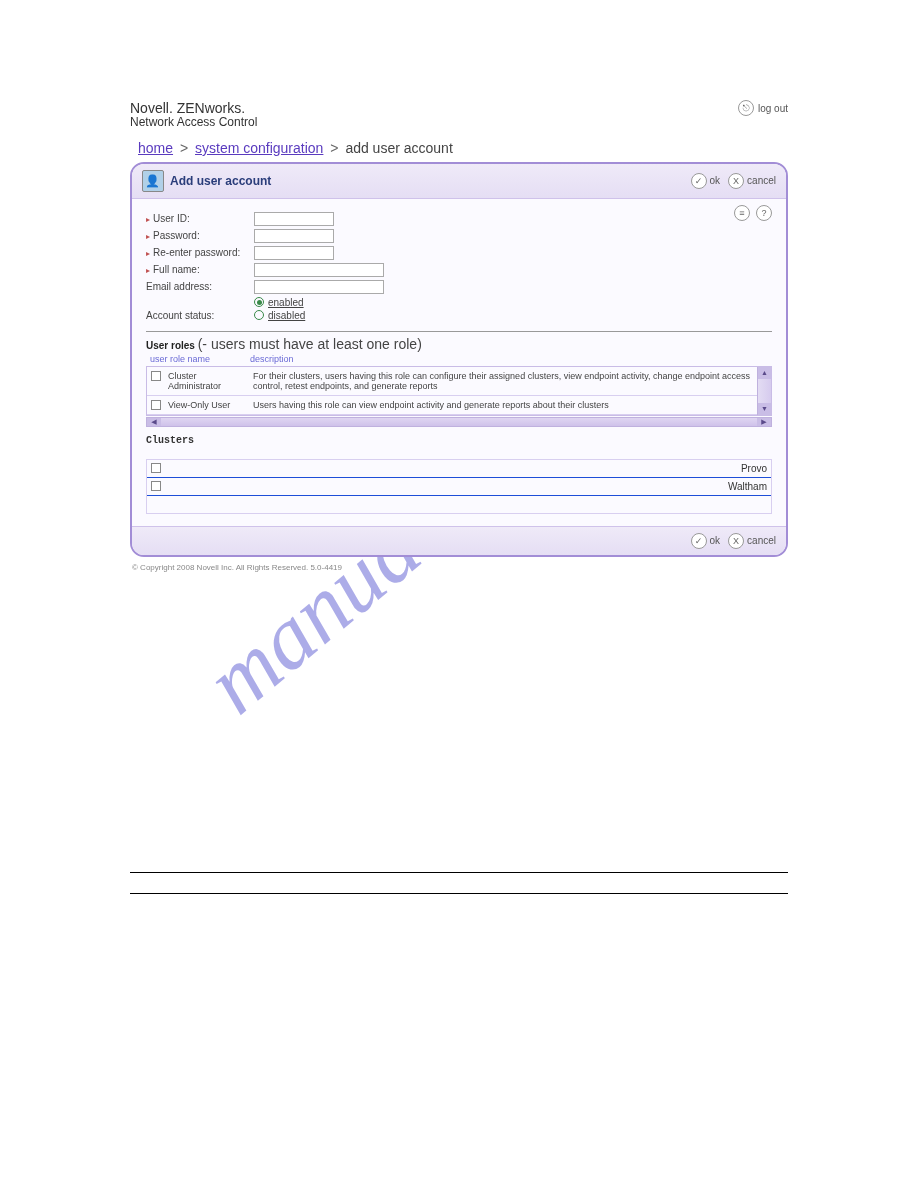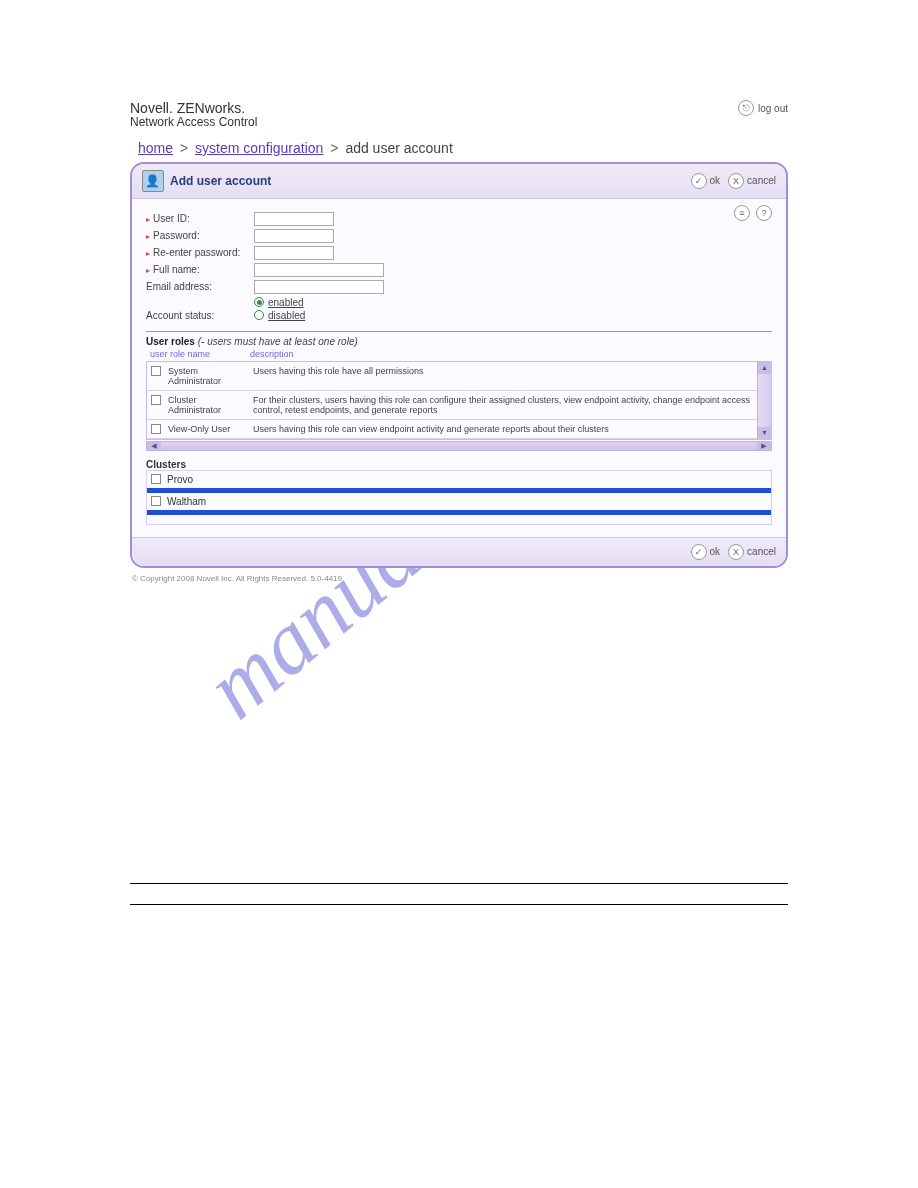--- a/index.html
+++ b/index.html
@@ -71,38 +71,38 @@
     height: 14px; padding: 0 2px; font-size: 10px;
   }
   .w-small { width: 80px; }
   .w-med { width: 130px; }
   .radio-col { display: flex; flex-direction: column; gap: 2px; }
   .radio-line { display: flex; align-items: center; gap: 4px; font-size: 10px; text-decoration: underline; }
   .radio-btn { width: 10px; height: 10px; border: 1px solid #3a8a4a; border-radius: 50%; display: inline-flex; align-items: center; justify-content: center; }
   .radio-btn.on::after { content:""; width: 5px; height: 5px; border-radius: 50%; background: #3a8a4a; }
   .section-hr { border: 0; border-top: 1px solid #999; margin: 10px 0 4px 0; }
   .section-lbl { font-size: 10px; color: #222; font-weight: bold; }
-  .section-lbl .note { font-weight: normal; color: #444; font-size: 10px; font-style: italic; }
+  .section-lbl .note { font-weight: normal; color: #444; font-size: 14px; }
   .roles-head { display: flex; color: #6a6ad6; font-size: 9px; margin: 2px 0 0 4px; }
   .roles-head .c1 { width: 100px; }
   .roles-table { border: 1px solid #c9bce6; border-top: 1px solid #c9bce6; margin-top: 2px; position: relative; }
   .role-row { display: flex; border-bottom: 1px solid #d8cff0; font-size: 9px; color: #444; }
   .role-row:last-child { border-bottom: none; }
   .role-row .chk { width: 18px; display: flex; align-items: flex-start; justify-content: center; padding: 4px 0; }
   .role-row .name { width: 85px; padding: 4px 3px; }
   .role-row .desc { flex: 1; padding: 4px 6px 4px 3px; }
   .chkbox { width: 10px; height: 10px; border: 1px solid #888; background: #fff; display: inline-block; }
   .vsb { position: absolute; right: 0; top: 0; bottom: 0; width: 14px;
          background: linear-gradient(90deg,#e3dcf3,#d6cbee);
          border-left: 1px solid #bfb1de; }
   .vsb .arrow { height: 12px; background: #c9bde6; display: flex; align-items: center; justify-content: center; font-size: 7px; color: #5a4a8a; }
   .hsb { height: 10px; background: linear-gradient(#dfd6f2,#cfc2ea); border: 1px solid #bfb1de; margin-top: 1px; display: flex; justify-content: space-between; align-items: center; font-size: 7px; color: #5a4a8a; }
   .hsb .arrow { width: 14px; text-align: center; background: #c9bde6; }
-  .clusters-title { font-weight: bold; font-size: 10px; margin-top: 8px; margin-bottom: 0; }
-  .cluster-row { display: flex; align-items: center; gap: 6px; border-bottom: 5px solid #1d4ed8; padding: 3px 4px; font-size: 10px; }
+  .clusters-title { font-weight: bold; font-size: 10px; margin-top: 8px; margin-bottom: 13px; font-family: Liberation Mono, monospace; }
+  .cluster-row { display: flex; align-items: center; gap: 6px; border-bottom: 1px solid #1d4ed8; padding: 3px 4px; font-size: 10px; justify-content: space-between; }
   .cluster-box { border: 1px solid #d8cff0; padding: 0; min-height: 55px; }
   .panel-foot {
     background: linear-gradient(#efeaf8,#e5def4);
     border-top: 1px solid #cfc2ea;
     padding: 6px 10px; display: flex; justify-content: flex-end;
   }
   .fine { font-size: 8px; color: #888; margin: 6px 0 0 2px; }
   .figure-sep { margin-top: 300px; }
   .hr1 { border: 0; border-top: 1px solid #000; margin: 0 0 20px 0; }
 </style>
@@ -200,27 +200,20 @@
       </div>
       <div class="roles-head">
         <span class="c1">user role name</span>
         <span>description</span>
       </div>
       <div class="roles-table">
         <div class="role-row">
           <span class="chk">
               <span class="chkbox"></span>
             </span>
-          <span class="name">System Administrator</span>
-          <span class="desc">Users having this role have all permissions</span>
-        </div>
-        <div class="role-row">
-          <span class="chk">
-              <span class="chkbox"></span>
-            </span>
           <span class="name">Cluster Administrator</span>
           <span class="desc">For their clusters, users having this role can configure their assigned clusters, view endpoint activity, change endpoint access control, retest endpoints, and generate reports</span>
         </div>
         <div class="role-row">
           <span class="chk">
               <span class="chkbox"></span>
             </span>
           <span class="name">View-Only User</span>
           <span class="desc">Users having this role can view endpoint activity and generate reports about their clusters</span>
         </div>

